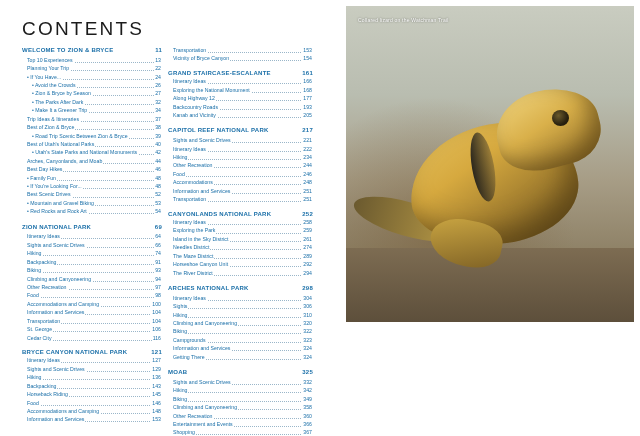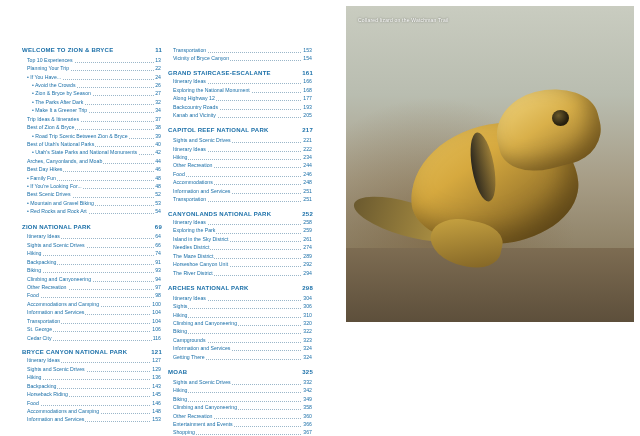--- a/index.html
+++ b/index.html
@@ -96,20 +96,21 @@
   
   .bot{position:absolute;left:346px;top:330px;width:290px;font-size:5.2px;line-height:1.62;}
   .clearfix:after{content:"";display:table;clear:both;}
 </style>
 </head>
 <body>
 
 <div class="page">
 
   <div class="toc">
+    <div class="toc-title">CONTENTS</div>
     <div class="col col-a" id="col-a">
         <div class="sec first clearfix"><span class="pg">11</span><span>WELCOME TO ZION &amp; BRYCE</span></div>
         <div class="row clearfix ind1">
           <span class="dots"></span>
           <span class="lbl">Top 10 Experiences</span>
           <span class="pg">13</span>
         </div>
         <div class="row clearfix ind1">
           <span class="dots"></span>
           <span class="lbl">Planning Your Trip</span>

